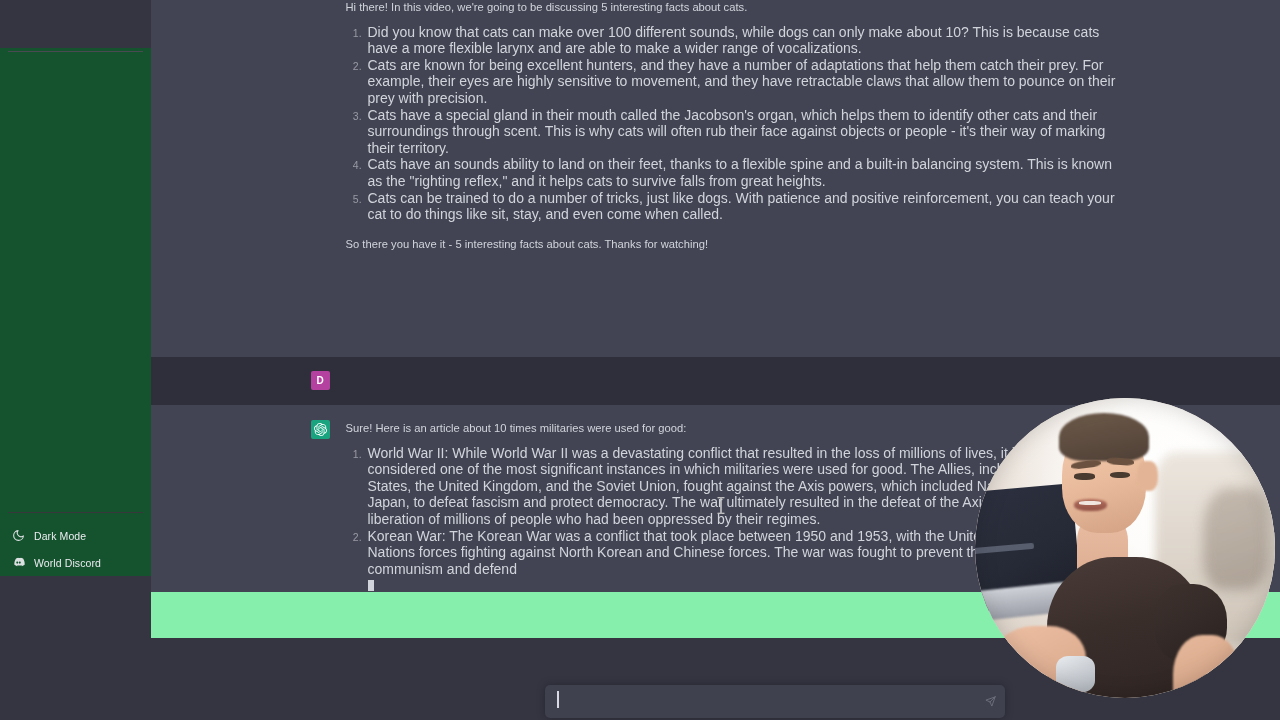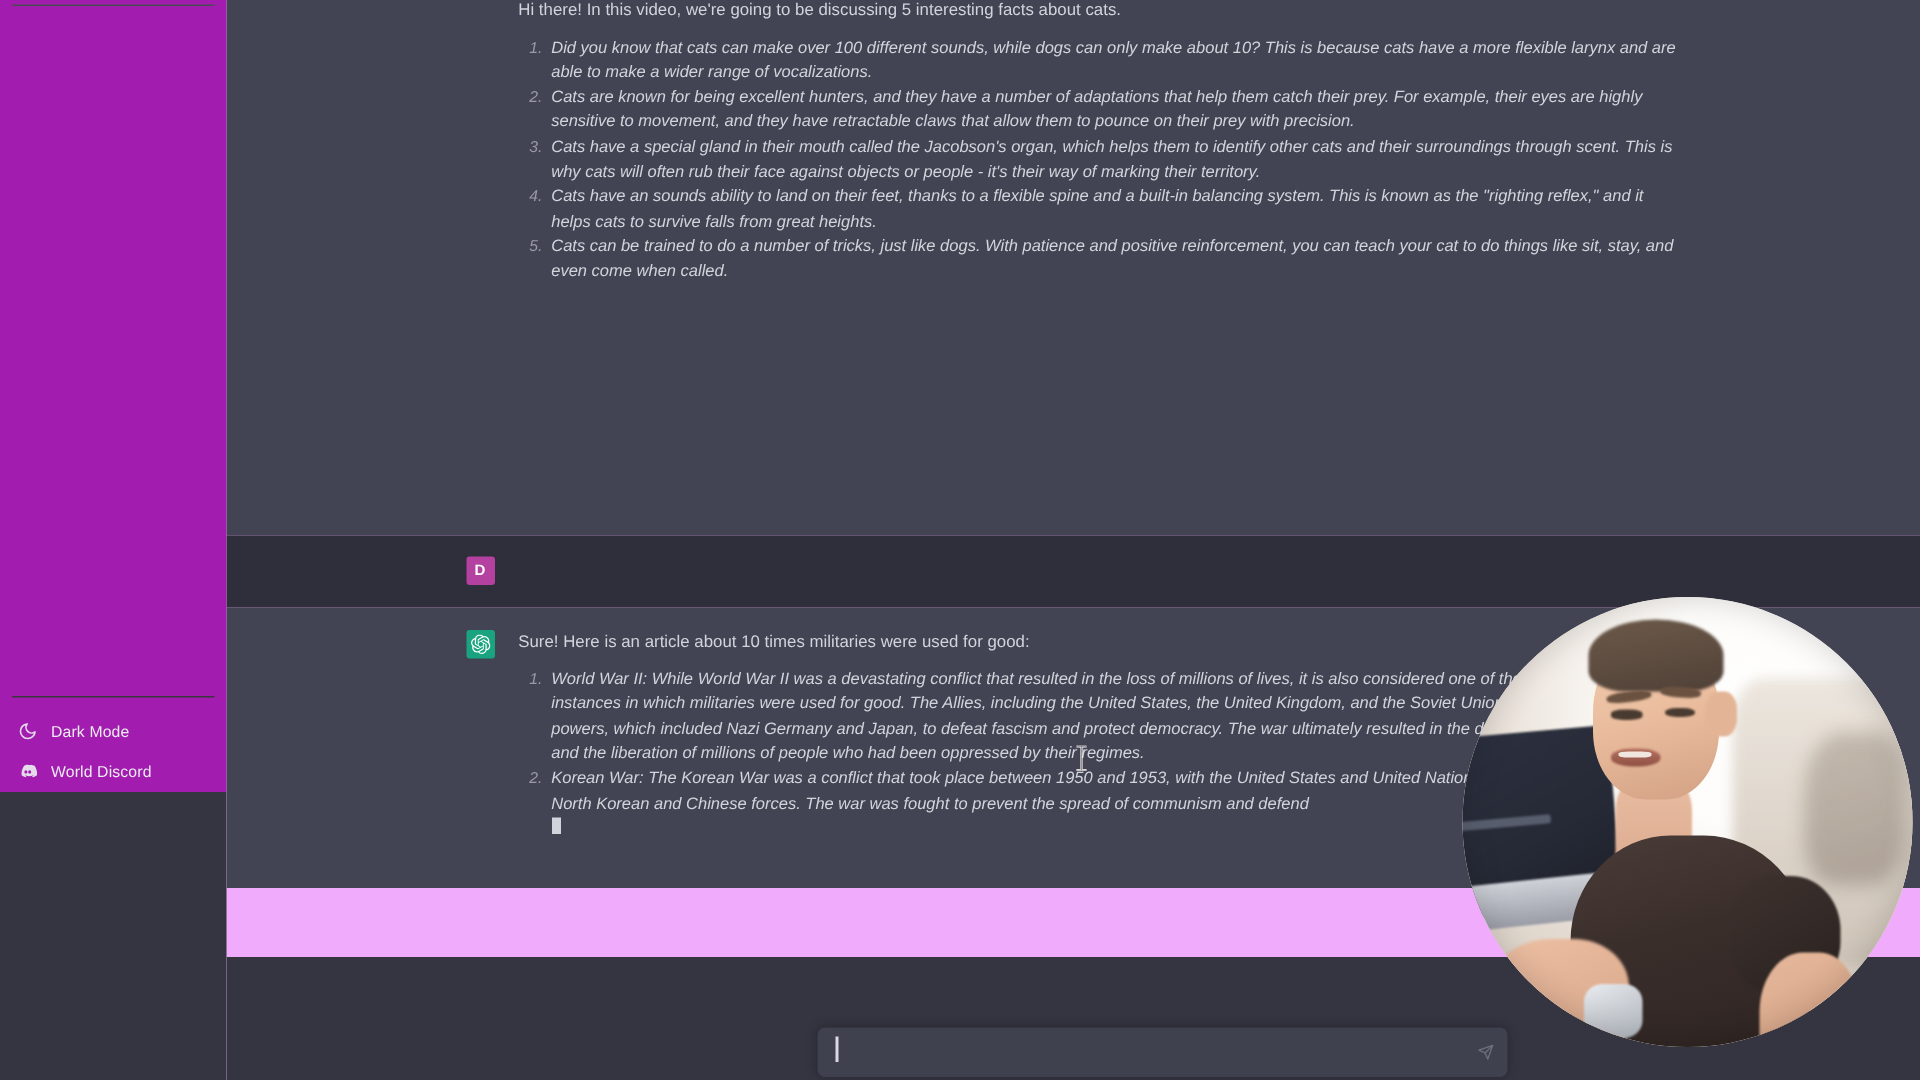--- a/index.html
+++ b/index.html
@@ -6,22 +6,22 @@
   html, body {
     width:1280px; height:720px; overflow:hidden;
     background:#343541;
     font-family:"Liberation Sans", sans-serif;
     -webkit-font-smoothing:antialiased;
   }
   #app { position:relative; width:1280px; height:720px; display:flex; }
 
   
   .sidebar {
-    width:151px; height:528px; background:#a21caf;
-    position:relative; flex:0 0 151px;
+    width:151px; height:528px; background:#14532d;
+    position:relative; flex:0 0 151px;margin-top:48px;
   }
   .sidebar-toprule {
     position:absolute; left:8px; right:8px; top:3px; height:1px;
     background:#4a4a52;
   }
   .sidebar-bottom {
     position:absolute; left:0; right:0; bottom:0;
     padding-bottom:0;
   }
   .sidebar-divider { height:1px; background:#37373c; margin:0 8px 9px 8px; }
@@ -30,21 +30,21 @@
     padding:7px 10px 7px 12px;
     color:#ececf1; font-size:10.5px; letter-spacing:.1px;
     white-space:nowrap;
   }
   .side-ico { width:13px; height:13px; flex:0 0 13px; display:block; opacity:.92; }
   .side-ico svg { width:13px; height:13px; display:block; }
 
   
   .main {
     flex:1 1 auto; height:720px; position:relative;
-    background:#f0abfc; overflow:hidden;
+    background:#86efac; overflow:hidden;
   }
   .thread { position:absolute; left:0; top:0; right:0; }
 
   .row { width:100%; position:relative; }
   .row.assistant { background:#434453; }
   .row.user { background:#2e2f3a; }
 
   .row-inner {
     max-width:810px; margin:0 auto;
     padding:0 0 0 0;
@@ -67,22 +67,22 @@
 
   .msg { flex:1 1 auto; min-width:0; color:#d1d5db; }
   .msg p {
     font-size:11.2px; line-height:16.6px; color:#d1d5db;
     letter-spacing:.02px;
   }
   .msg ol {
     margin:8px 0 0 0; padding-left:19px; list-style-position:outside;
   }
   .msg ol li {
-    font-size:11px; line-height:16.6px; color:#d1d5db;
-    margin-bottom:0px; padding-left:3px;font-style:italic;
+    font-size:14px; line-height:16.6px; color:#d1d5db;
+    margin-bottom:0px; padding-left:3px;
   }
   .msg ol li::marker { color:#9a9aa6; font-size:10.5px; }
   .msg .spacer { height:13px; }
 
   .caret {
     display:inline-block; width:6px; height:11px;
     background:#d1d5db; vertical-align:-1px; margin-left:0px;
   }
 
   
@@ -277,20 +277,21 @@
           <div class="msg" style="padding-top:0;">
             <p>Hi there! In this video, we're going to be discussing 5 interesting facts about cats.</p>
             <ol>
               <li>Did you know that cats can make over 100 different sounds, while dogs can only make about 10? This is because cats have a more flexible larynx and are able to make a wider range of vocalizations.</li>
               <li>Cats are known for being excellent hunters, and they have a number of adaptations that help them catch their prey. For example, their eyes are highly sensitive to movement, and they have retractable claws that allow them to pounce on their prey with precision.</li>
               <li>Cats have a special gland in their mouth called the Jacobson's organ, which helps them to identify other cats and their surroundings through scent. This is why cats will often rub their face against objects or people - it's their way of marking their territory.</li>
               <li>Cats have an sounds ability to land on their feet, thanks to a flexible spine and a built-in balancing system. This is known as the "righting reflex," and it helps cats to survive falls from great heights.</li>
               <li>Cats can be trained to do a number of tricks, just like dogs. With patience and positive reinforcement, you can teach your cat to do things like sit, stay, and even come when called.</li>
             </ol>
             <div class="spacer"></div>
+            <p>So there you have it - 5 interesting facts about cats. Thanks for watching!</p>
           </div>
         </div>
       </div>
 
       <div class="row user" style="height:48px;">
         <div class="row-inner" style="padding-top:14px;">
           <div class="avatar user-av">
             <span class="ltr">D</span>
           </div>
         </div>

